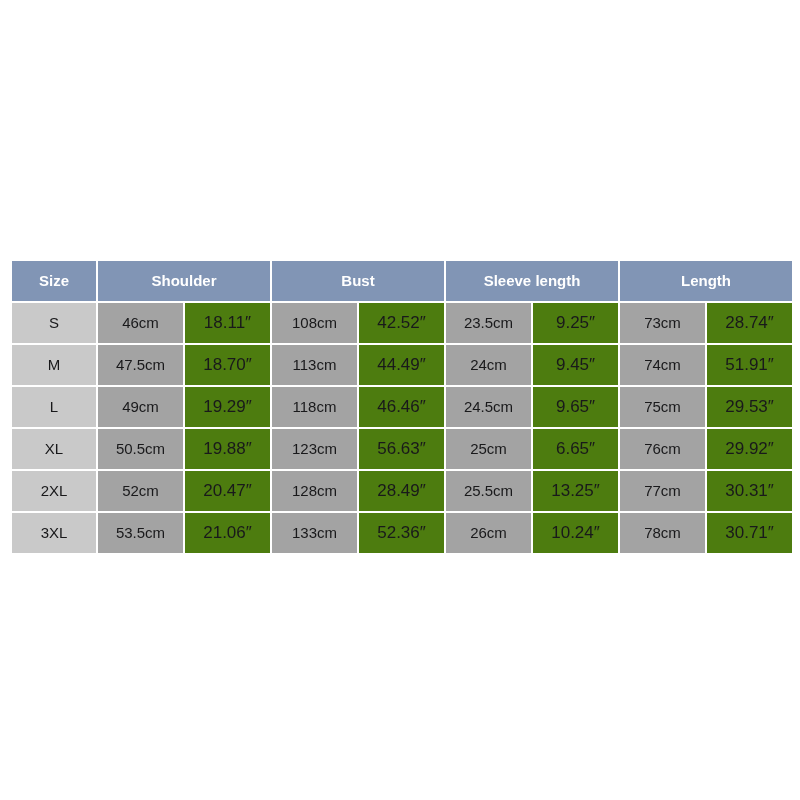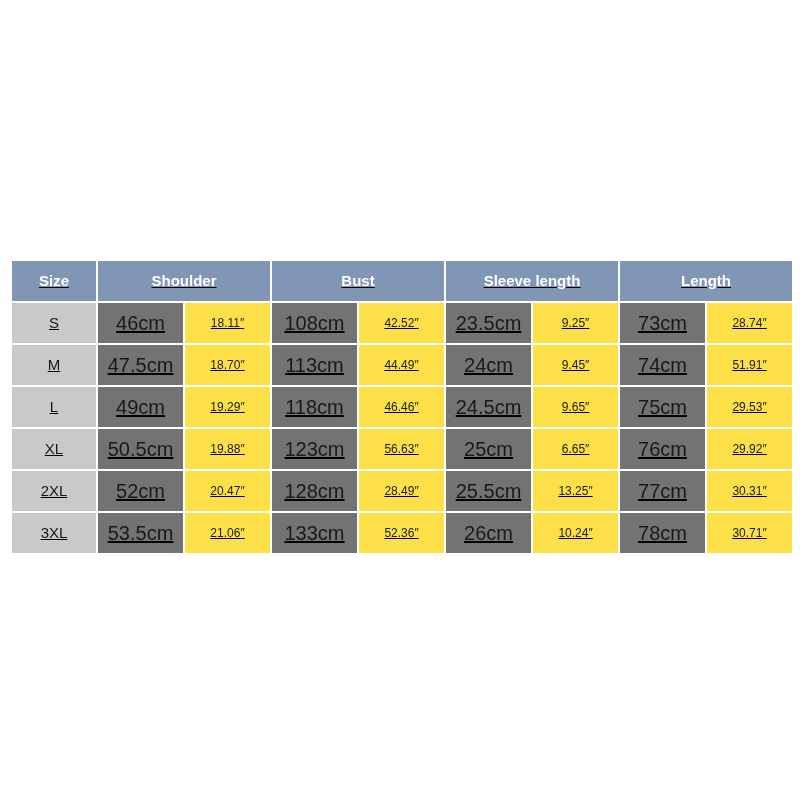--- a/index.html
+++ b/index.html
@@ -19,21 +19,20 @@
     left: 10px;
     top: 259px;
     width: 780px;
   }
 
   table.size-table {
     border-collapse: separate;
     border-spacing: 2px 2px;
     width: 780px;
     table-layout: fixed;
-    text-decoration: underline;
   }
 
   table.size-table td,
   table.size-table th {
     padding: 0;
     margin: 0;
     text-align: center;
     vertical-align: middle;
     line-height: 1.05;
   }
@@ -65,30 +64,30 @@
 
   
   .cell-size {
     background: #c9c9c9;
     color: #18181a;
     font-size: 15px;
     height: 24px;
   }
 
   .cell-cm {
-    background: #737373;
+    background: #a3a3a3;
     color: #19191b;
-    font-size: 20px;
+    font-size: 15px;
     height: 40px;
   }
 
   .cell-inch {
-    background: #fde047;
+    background: #4d7c0f;
     color: #19191b;
-    font-size: 12px;
+    font-size: 17px;
     height: 28px;
   }
 
   .mono-line2 { display: block; }
 </style>
 </head>
 <body>
 
 <div id="chart-wrap">
   <table class="size-table">

